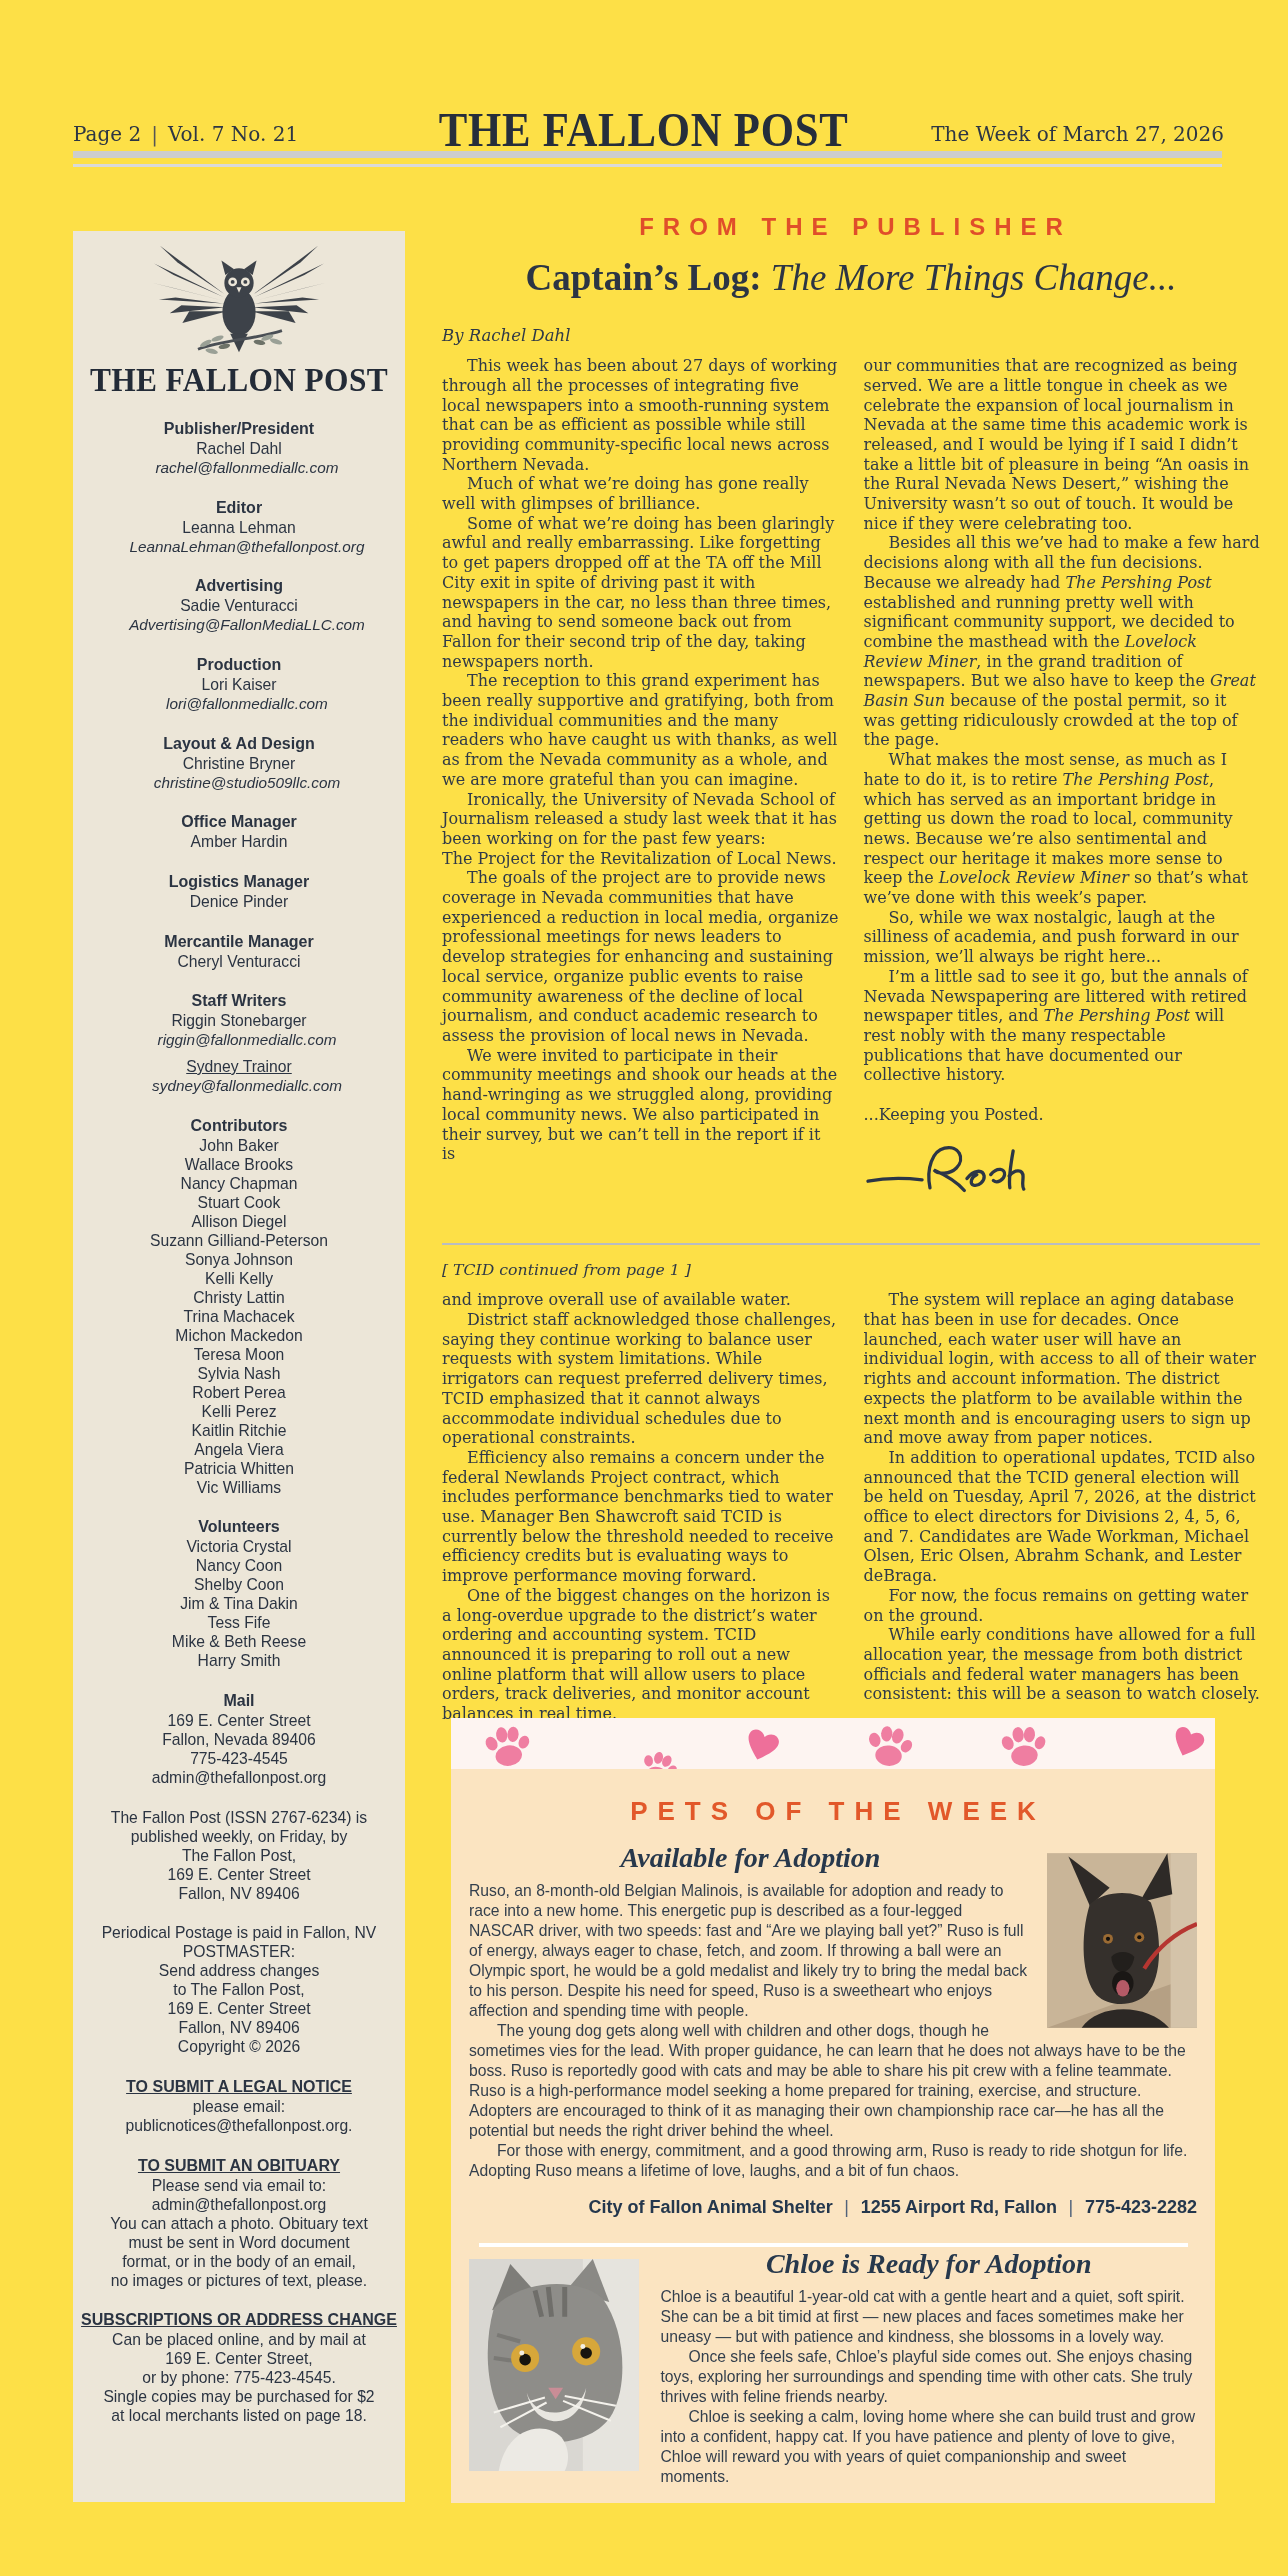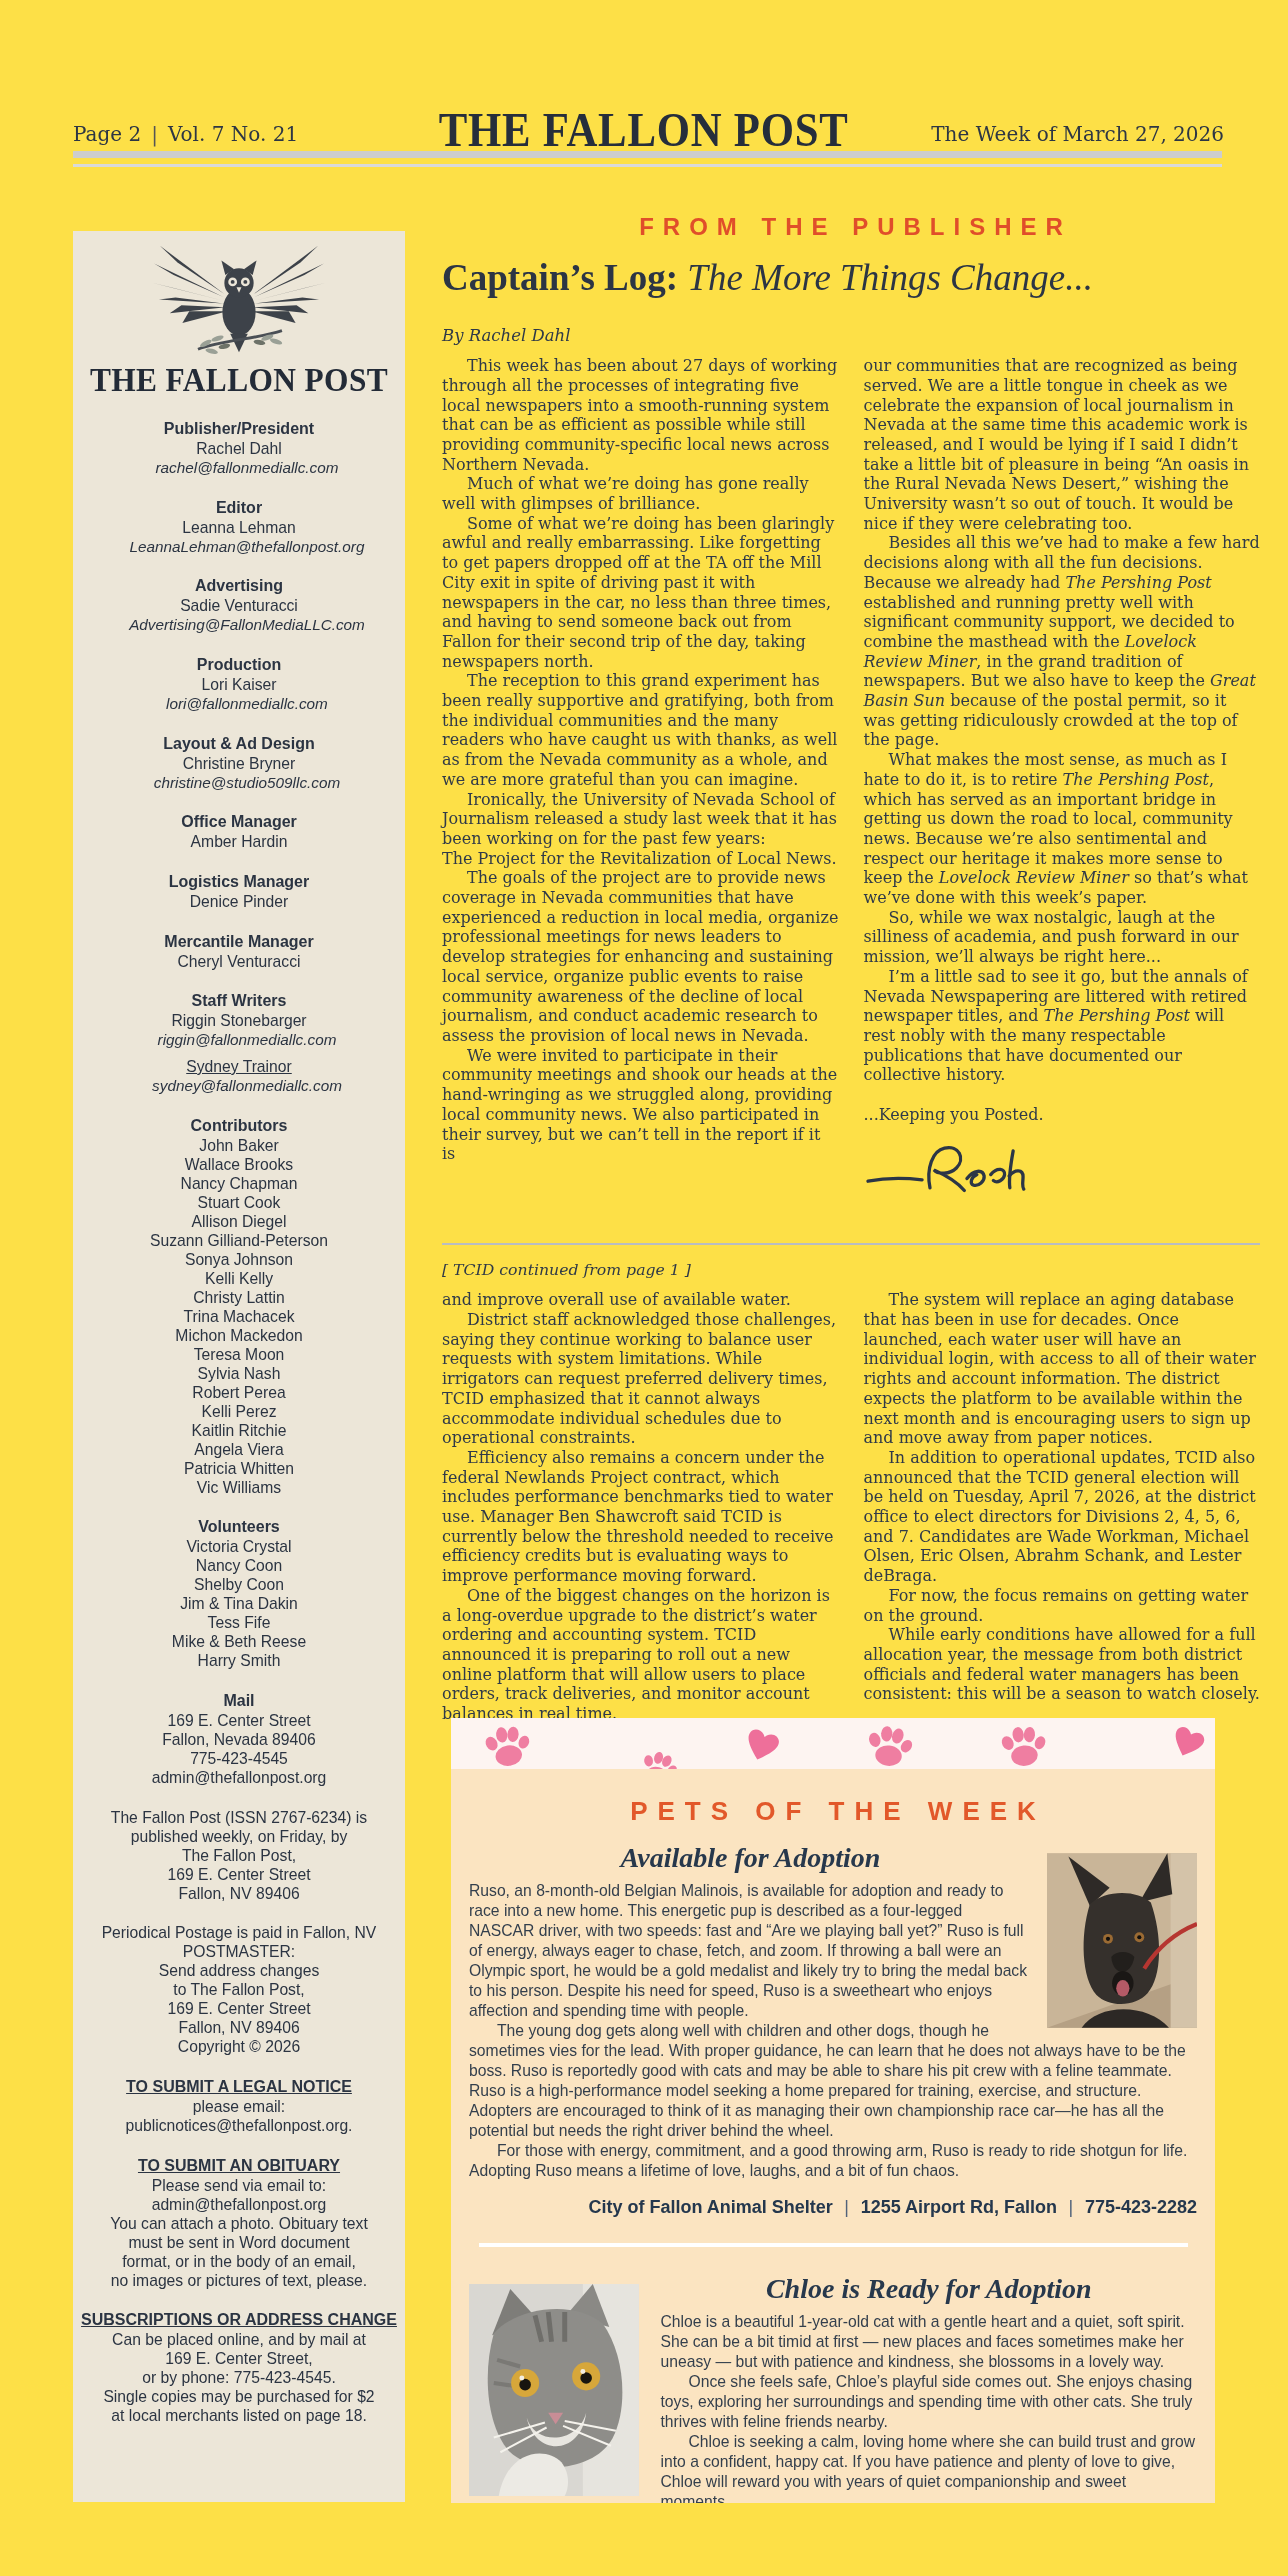--- a/index.html
+++ b/index.html
@@ -27,21 +27,21 @@
   .sb-h{font-weight:bold;font-size:16px;line-height:20px;}
   .sb-h.us{text-decoration:underline;}
   .sb-line{line-height:19px;}
   .sb-line.em{font-style:italic;font-size:15.3px;padding-left:16px;}
   .sb-line.gap{margin-top:7.4px;text-decoration:underline;}
 
   
   .publisher{position:absolute;left:442px;top:213px;width:818px;}
   .kicker{text-align:center;font-family:"Liberation Sans",sans-serif;font-weight:bold;font-size:24px;
         letter-spacing:9px;color:#e04e2a;padding-left:9px;}
-  .headline{font-family:"Liberation Serif",serif;font-size:37px;color:#2c3544;margin-top:15px;}
+  .headline{text-align:center;font-family:"Liberation Serif",serif;font-size:37px;color:#2c3544;margin-top:15px;}
   .headline .hl-b{font-weight:bold;}
   .headline .hl-i{font-style:italic;}
   .byline{font-style:italic;font-size:16.5px;margin-top:26.5px;color:#2f3947;}
   .cols{display:flex;gap:25px;margin-top:11.6px;}
   .col{width:397px;font-size:16px;line-height:19.7px;color:#303a48;}
   .col p{margin:0;}
   .col p.ind{text-indent:25px;}
   .col p.spaced{margin-top:20px;}
   .sig-wrap{margin-top:15px;height:74px;}
 
@@ -60,21 +60,21 @@
   .pets-sec{font-size:15.7px;line-height:20px;}
   .ruso{margin-top:21.5px;}
   .ruso-photo{float:right;width:150px;height:175px;margin:5px 0 8.3px 15px;}
   .pet-h{text-align:center;font-family:"Liberation Serif",serif;font-weight:bold;font-style:italic;
         font-size:28px;color:#27384c;margin:0 0 13.2px 0;}
   .pets-sec p{margin:0;}
   .pets-sec p.ind{text-indent:28px;}
   .shelter{text-align:right;font-weight:bold;font-size:18px;color:#24374d;margin-top:16px;}
   .shelter .bar{margin:0 11.6px;font-weight:normal;color:#51627a;}
   .white-rule{height:4.1px;background:#ffffff;margin:25px auto 0;width:709px;}
-  .chloe{margin-top:32px;}
+  .chloe{margin-top:7px;}
   .chloe-photo{float:left;width:170px;height:212px;margin:5px 21.5px 5px 0;}
 </style>
 </head>
 <body>
 
 <div class="page">
 
   <div class="hdr-left">
     <span>Page 2</span><span class="bar">|</span><span>Vol. 7  No. 21</span>
   </div>

